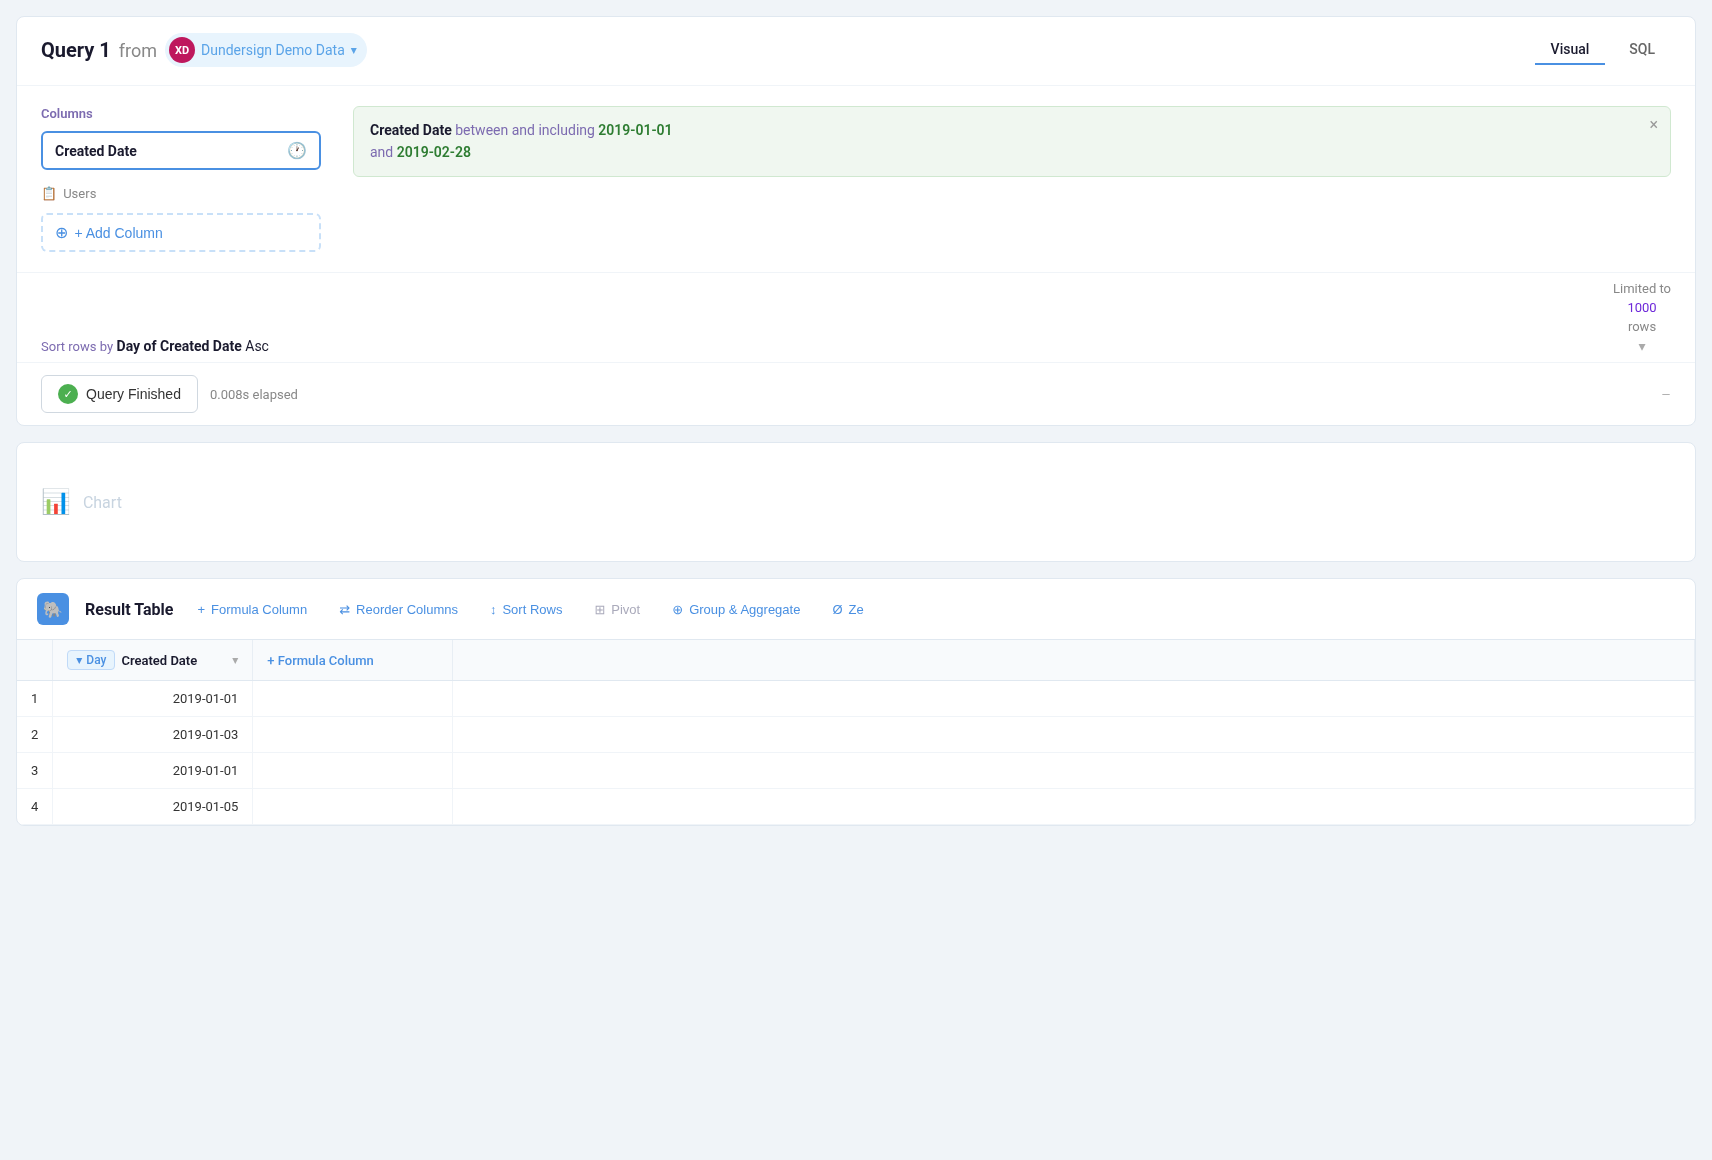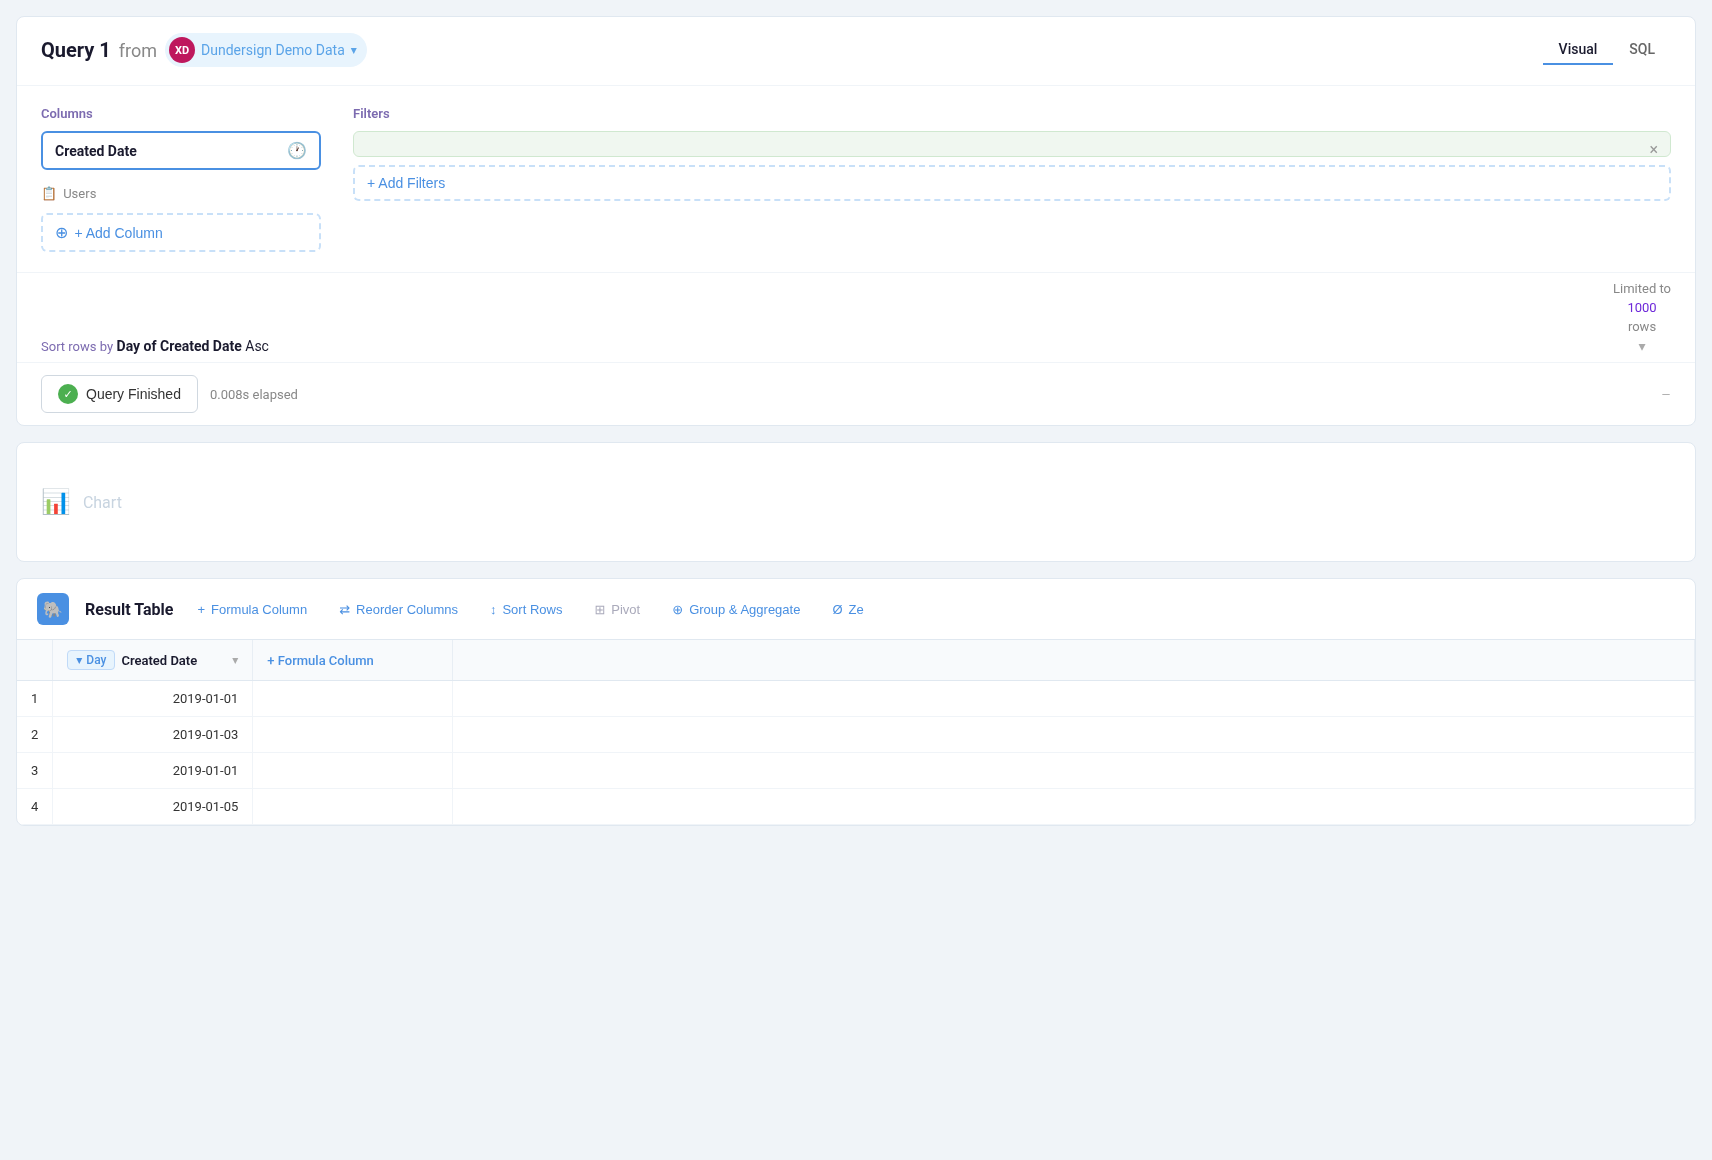--- a/index.html
+++ b/index.html
@@ -78,21 +78,21 @@
       font-size: 14px;
     }
 
     .datasource-chevron {
       color: #5ba4e8;
       font-size: 12px;
     }
 
     .view-tabs {
       display: flex;
-      gap: 0;
+      gap: 8px;
     }
 
     .view-tab {
       padding: 6px 16px;
       font-size: 14px;
       font-weight: 500;
       color: #666;
       cursor: pointer;
       border-bottom: 2px solid transparent;
       text-decoration: none;
@@ -532,27 +532,32 @@
           <span>📋</span>
           <span>Users</span>
         </div>
         <button class="add-column-btn">
           <span style="font-size:16px; color:#4a90e2;">⊕</span>
           <span>+ Add Column</span>
         </button>
       </div>
 
       <div class="filters-section">
-        <div class="section-label">Filters</div>
         <div class="filter-tag">
+          <div class="filter-content">
+            <span class="filter-field">Created Date</span>
+            <span class="filter-operator"> between and including </span>
+            <span class="filter-value">2019-01-01</span>
+            <br>
+            <span class="filter-operator">and</span>
+            <span> </span>
+            <span class="filter-value">2019-02-28</span>
+          </div>
           <span class="filter-close">×</span>
         </div>
-        <button class="add-filter-btn">
-          <span>+ Add Filters</span>
-        </button>
       </div>
 
     </div>
 
     <div class="sort-row">
       <div>
         <span class="sort-text">Sort rows by</span>
         <span class="sort-field"> </span>
         <span class="sort-field">Day of Created Date</span>
         <span> </span>

